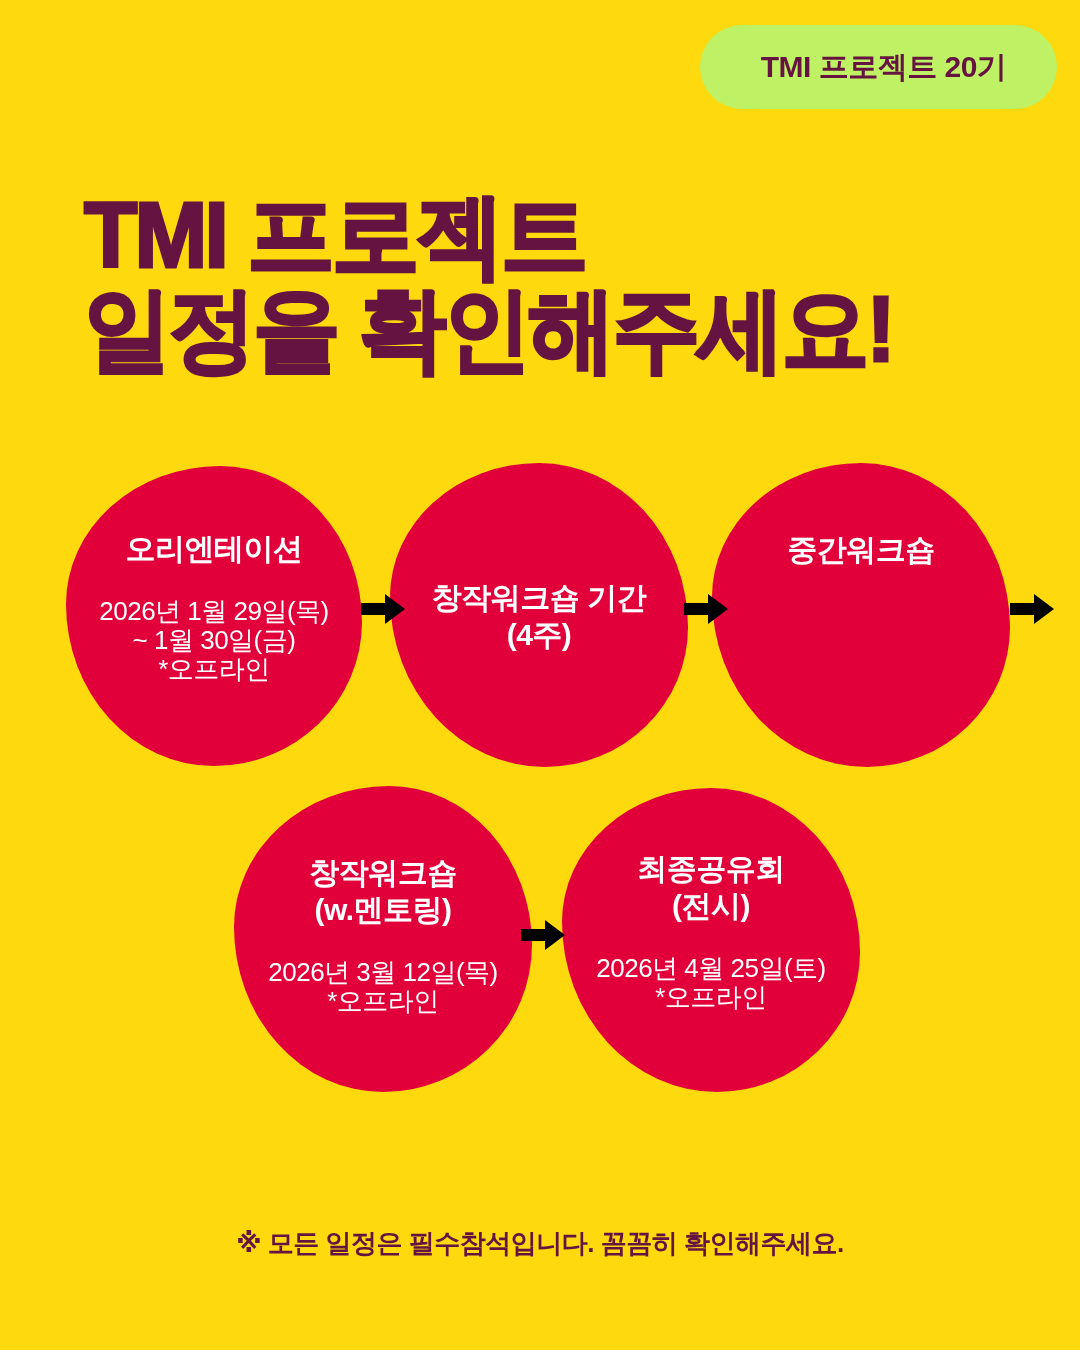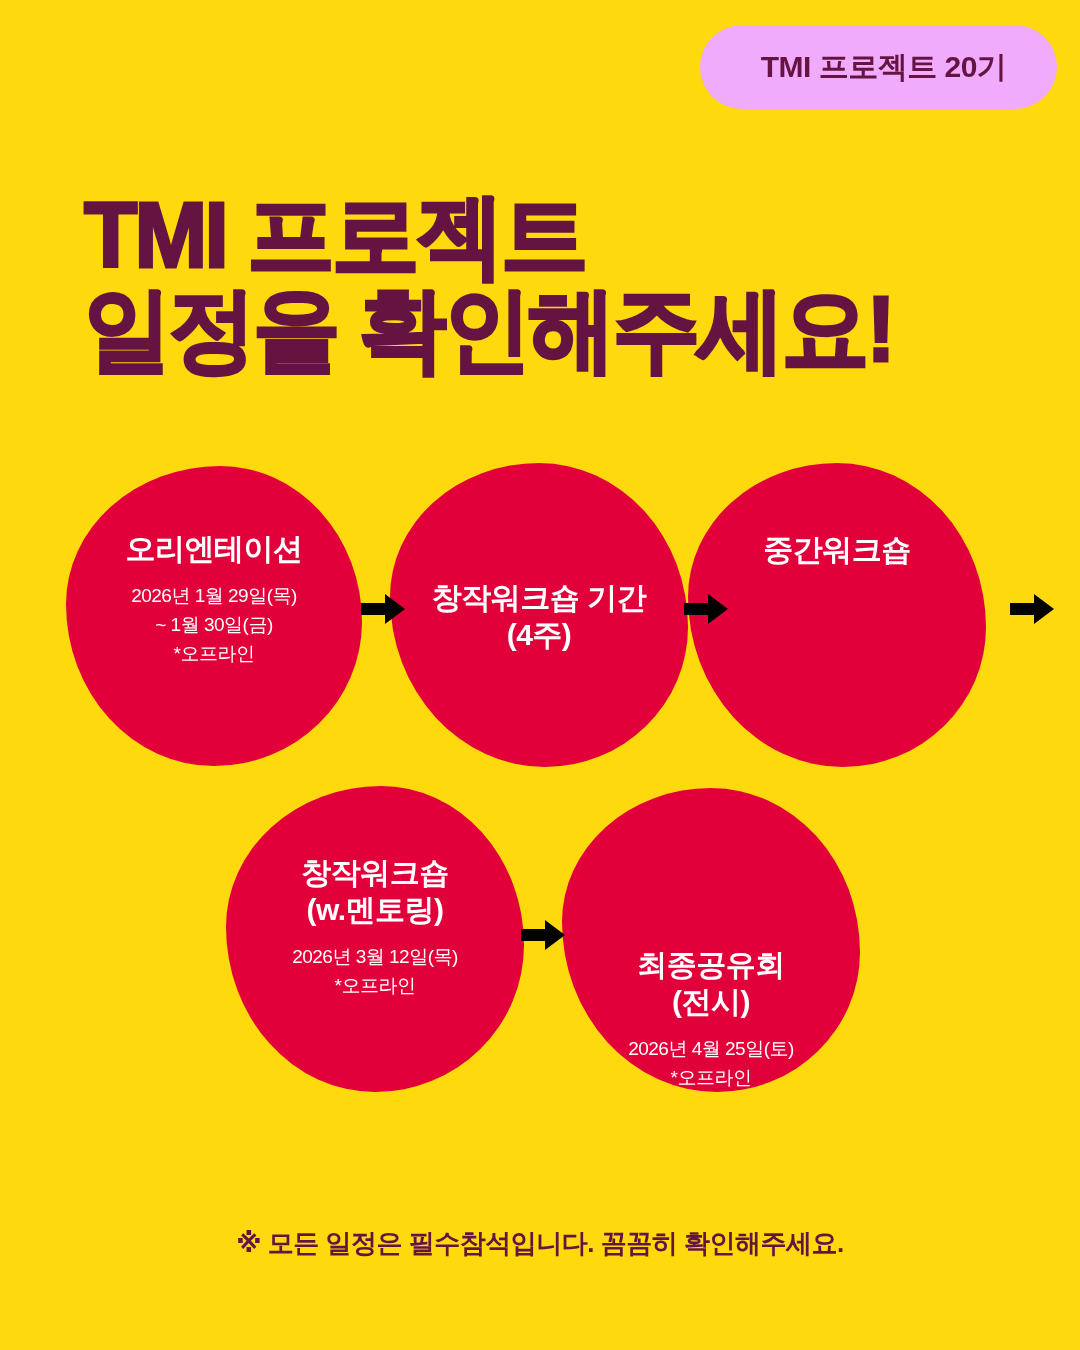--- a/index.html
+++ b/index.html
@@ -3,39 +3,39 @@
 <meta charset="utf-8">
 <style>
   html, body { margin:0; padding:0; }
   body {
     width:1080px; height:1350px; position:relative; overflow:hidden;
     background:#FDD90E;
     font-family:"Liberation Sans","DejaVu Sans",sans-serif;
   }
   .badge {
     position:absolute; left:700px; top:25px; width:357px; height:84px;
-    background:#f0abfc; border-radius:42px;
+    background:#bef264; border-radius:42px;
     display:flex; align-items:center; justify-content:center;
     color:#651441; font-weight:700; font-size:30px; letter-spacing:-0.5px;
     box-sizing:border-box; padding-left:10px;
   }
   .headline {
     position:absolute; left:84px; top:188px;
     color:#651441; font-weight:900; font-size:92px; line-height:94px;
     letter-spacing:-3px;
     transform:scaleX(0.95); transform-origin:left top;
   }
   .headline div { white-space:nowrap; -webkit-text-stroke:3px #651441; }
   .blob {
     position:absolute; background:#E2003A;
     display:flex; flex-direction:column; align-items:center; justify-content:flex-start;
     color:#fff; text-align:center; box-sizing:border-box;
   }
   .blob .title { font-weight:700; font-size:30px; line-height:37px; letter-spacing:-0.5px; }
-  .blob .detail { font-weight:400; font-size:19px; line-height:29px; margin-top:14px; letter-spacing:-0.5px; }
+  .blob .detail { font-weight:400; font-size:26px; line-height:29px; margin-top:30px; letter-spacing:-0.5px; }
   .arrow { position:absolute; width:44px; height:30px; }
   .note {
     position:absolute; left:0; right:0; top:1226px; text-align:center;
     color:#651441; font-weight:700; font-size:26px; letter-spacing:-0.5px;
   }
 </style>
 </head>
 <body>
 
 <div class="badge">
@@ -54,34 +54,34 @@
     <div>~ 1월 30일(금)</div>
     <div>*오프라인</div>
   </div>
 </div>
 
 <div class="blob" style="left:390px; top:463px; width:298px; height:304px; border-radius:50% 50% 48% 52% / 44% 54% 46% 56%; padding-top:116px;">
   <div class="title">창작워크숍 기간</div>
   <div class="title">(4주)</div>
 </div>
 
-<div class="blob" style="left:688px; top:463px; width:298px; height:304px; border-radius:50% 50% 48% 52% / 44% 54% 46% 56%; padding-top:68px;">
+<div class="blob" style="left:712px; top:463px; width:298px; height:304px; border-radius:50% 50% 48% 52% / 44% 54% 46% 56%; padding-top:68px;">
   <div class="title">중간워크숍</div>
 </div>
 
-<div class="blob" style="left:226px; top:786px; width:298px; height:306px; border-radius:52% 48% 50% 50% / 46% 52% 48% 54%; padding-top:68px;">
+<div class="blob" style="left:234px; top:786px; width:298px; height:306px; border-radius:52% 48% 50% 50% / 46% 52% 48% 54%; padding-top:68px;">
   <div class="title">창작워크숍</div>
   <div class="title">(w.멘토링)</div>
   <div class="detail">
     <div>2026년 3월 12일(목)</div>
     <div>*오프라인</div>
   </div>
 </div>
 
-<div class="blob" style="left:562px; top:788px; width:298px; height:304px; border-radius:50% 50% 48% 52% / 44% 54% 46% 56%; padding-top:62px;justify-content:flex-end;">
+<div class="blob" style="left:562px; top:788px; width:298px; height:304px; border-radius:50% 50% 48% 52% / 44% 54% 46% 56%; padding-top:62px;">
   <div class="title">최종공유회</div>
   <div class="title">(전시)</div>
   <div class="detail">
     <div>2026년 4월 25일(토)</div>
     <div>*오프라인</div>
   </div>
 </div>
 
 <svg class="arrow" style="left:361px; top:594px;" viewBox="0 0 44 30">
   <polygon points="0,9 24,9 24,0 44,15 24,30 24,21 0,21" fill="#000"></polygon>

